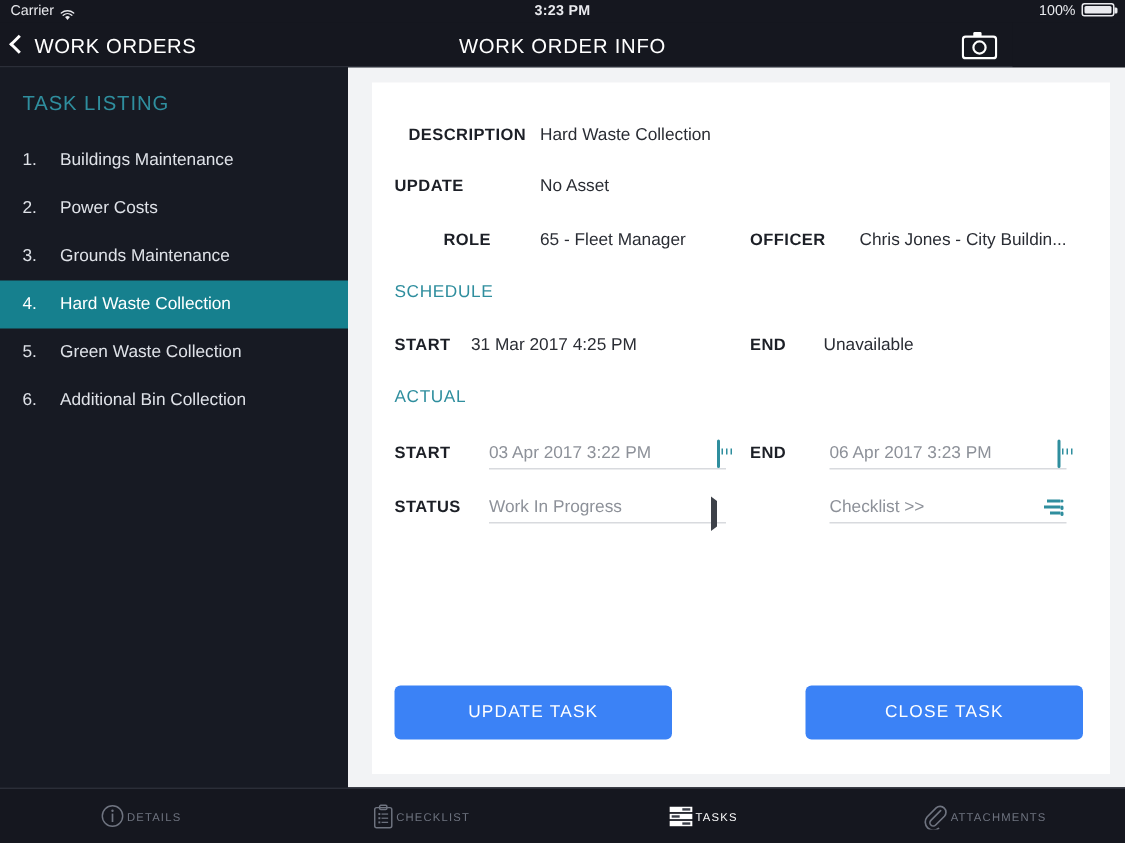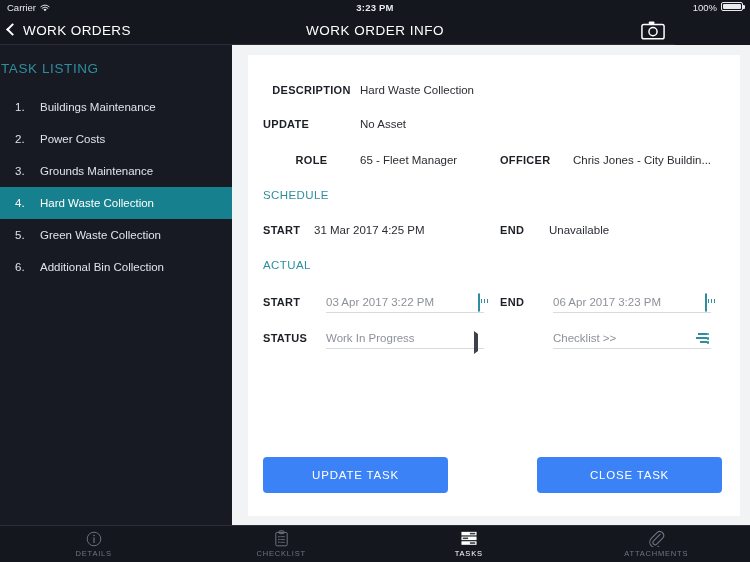--- a/index.html
+++ b/index.html
@@ -9,21 +9,21 @@
     font-family: "Liberation Sans", sans-serif;
     overflow: hidden;
   }
   #app { position: relative; width: 750px; height: 562px; background: #15171f; }
 
   
   .statusbar {
     position: absolute; left: 0; top: 0; width: 750px; height: 15px;
     background: #15171f; color: #e9eaee; font-size: 9.5px;
   }
-  .sb-left { position: absolute; left: 7px; top: 2px; display: flex; align-items: flex-start; gap: 4px; }
+  .sb-left { position: absolute; left: 7px; top: 2px; display: flex; align-items: flex-end; gap: 4px; }
   .sb-center { position: absolute; left: 0; top: 2px; width: 750px; text-align: center; font-weight: bold; letter-spacing: .2px; }
   .sb-right { position: absolute; right: 7px; top: 2px; display: flex; align-items: flex-start; gap: 4px; }
   .wifi { display: inline-block; width: 10px; height: 8px; position: relative; top: 1px; }
   .batt { display: inline-block; width: 22px; height: 9px; border: 1px solid #e9eaee; border-radius: 2px; position: relative; }
   .batt::after { content: ""; position: absolute; right: -3px; top: 2px; width: 2px; height: 4px; background: #e9eaee; border-radius: 0 1px 1px 0; }
   .batt::before { content: ""; position: absolute; left: 1px; top: 1px; bottom: 1px; right: 1px; background: #e9eaee; border-radius: 1px; }
 
   
   .navbar {
     position: absolute; left: 0; top: 15px; width: 675px; height: 30px;
@@ -42,21 +42,21 @@
   }
   .nav-camera { position: absolute; right: 10px; top: 5px; width: 24px; height: 20px; cursor: pointer; }
 
   
   .sidebar {
     position: absolute; left: 0; top: 45px; width: 232px; height: 480px;
     background: #171a23;
   }
   .sb-heading {
     color: #2f8e9e; font-size: 13.5px; letter-spacing: .6px;
-    padding: 16px 0 0 1px;
+    padding: 16px 0 0 15px;
   }
   .task-list { margin-top: 15px; }
   .task-item {
     display: flex; align-items: center; height: 32px;
     color: #dfe2e8; font-size: 11.5px; cursor: pointer;
   }
   .task-item .num { width: 40px; padding-left: 15px; color: #dfe2e8; }
   .task-item .label { color: #dfe2e8; }
   .task-item.selected { background: #16808e; }
   .task-item.selected .num, .task-item.selected .label { color: #ffffff; }
@@ -104,21 +104,21 @@
     font-family: "Liberation Sans", sans-serif;
   }
 
   
   .tabbar {
     position: absolute; left: 0; bottom: 0; width: 750px; height: 37px;
     background: #15171f; border-top: 1px solid #2b2e38;
     display: flex;
   }
   .tab {
-    flex: 1; display: flex; flex-direction: column; align-items: center;
+    flex: 1; display: flex; flex-direction: row; align-items: center;
     justify-content: center; gap: 2px; cursor: pointer; color: #6f7480;
   }
   .tab.active { color: #ffffff; }
   .tab-label { font-size: 7.5px; letter-spacing: .8px; }
   .tab-icon { height: 17px; display: flex; align-items: center; justify-content: center; }
 </style>
 </head>
 <body>
 
 <div id="app">

